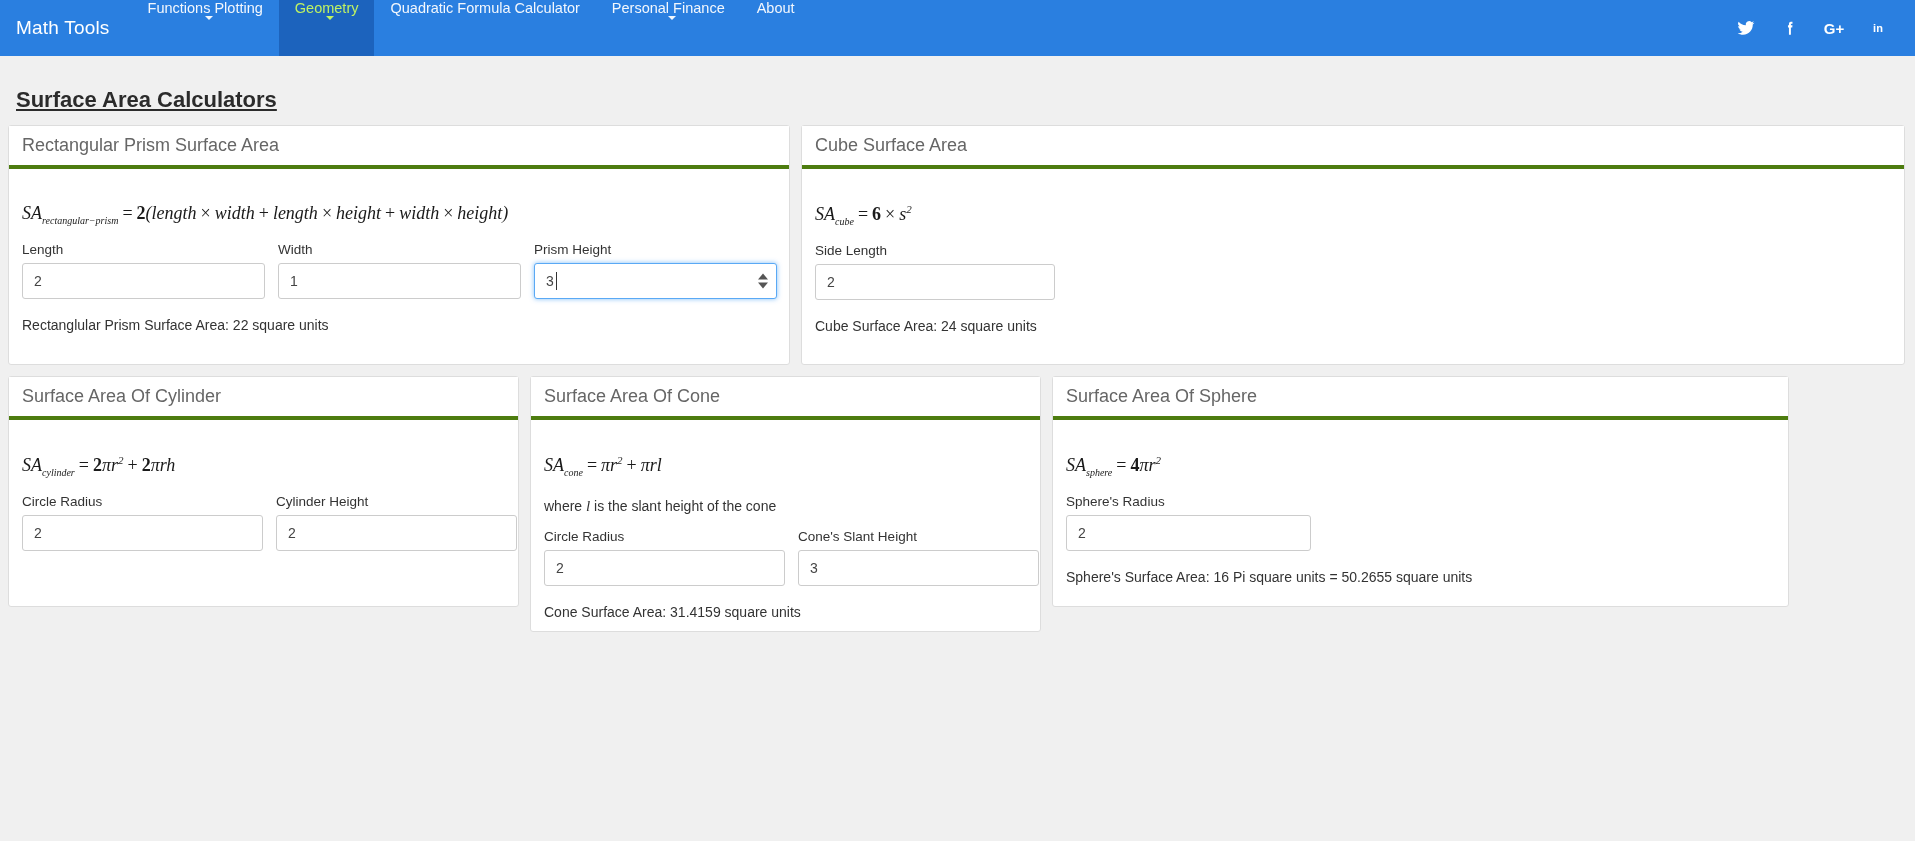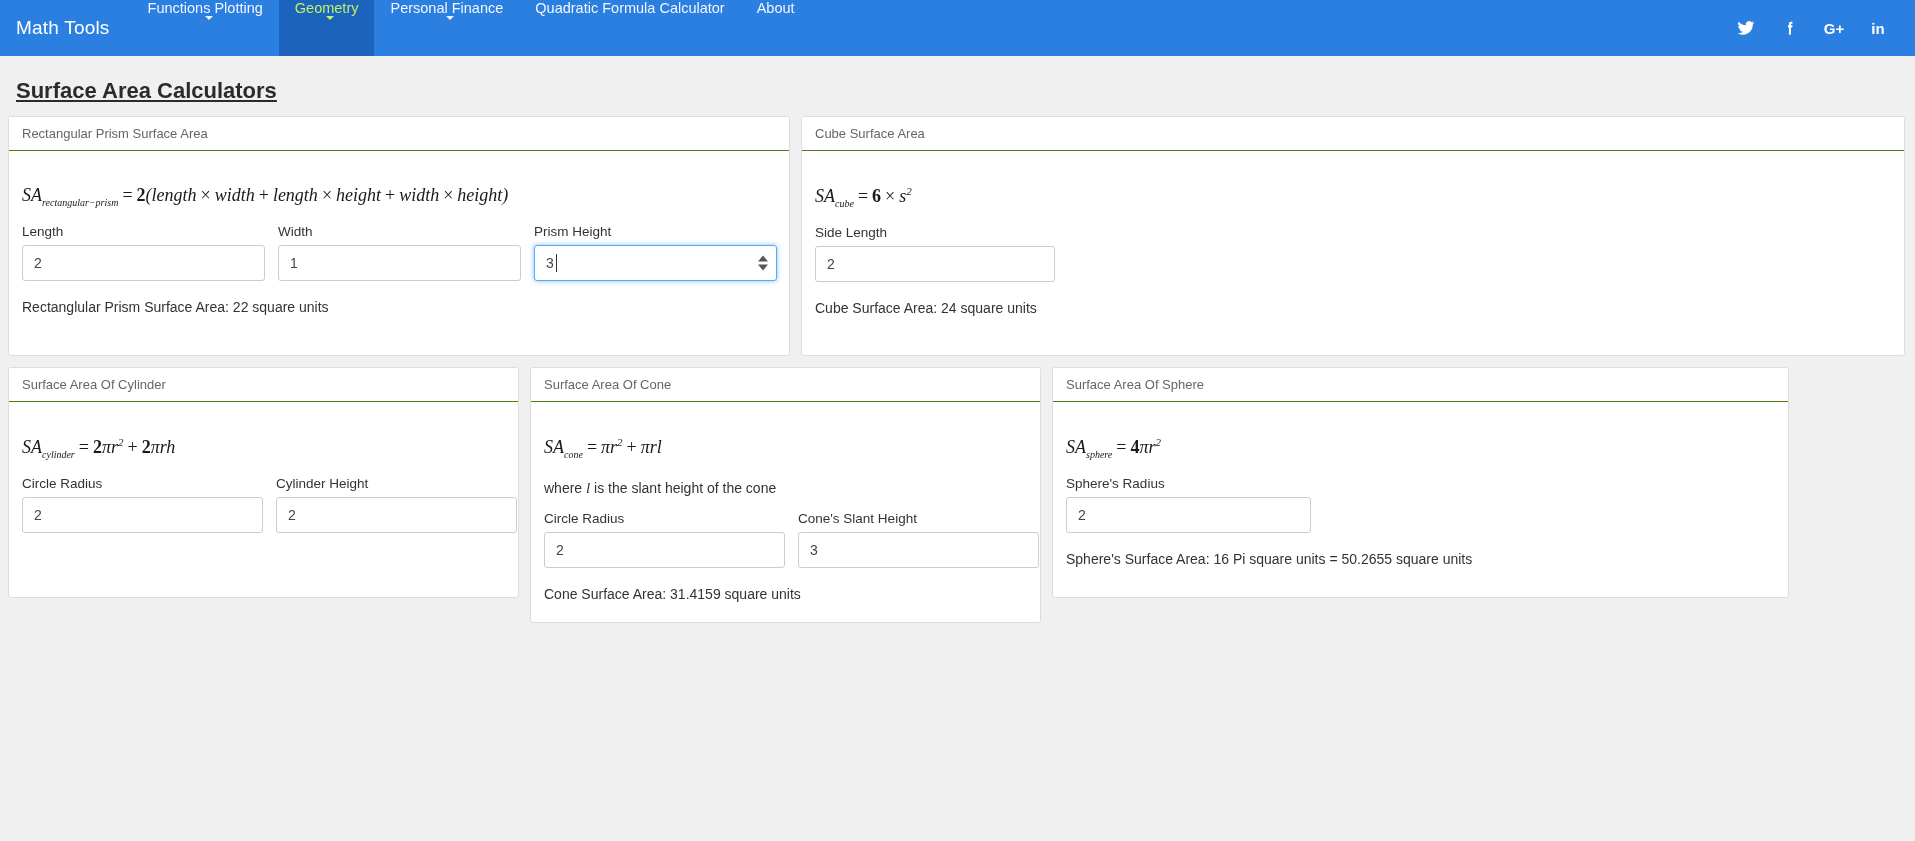--- a/index.html
+++ b/index.html
@@ -59,50 +59,50 @@
     color: #ffffff;
     cursor: pointer;
     margin-left: 6px;
   }
   .social svg { display: block; }
   .social .gplus-txt {
     font-size: 15px; font-weight: bold; line-height: 1;
     font-family: "Liberation Sans", sans-serif;
   }
   .social .li-txt {
-    font-size: 15px; font-weight: bold; line-height: 1;
+    font-size: 11px; font-weight: bold; line-height: 1;
     font-family: "Liberation Sans", sans-serif;
   }
 
   
   .page-title {
     margin: 18px 0 12px 8px;
     font-size: 22px;
     font-weight: bold;
     color: #2b2b2b;
     text-decoration: underline;
     display: inline-block;
   }
-  .container { padding: 4px 8px; }
+  .container { padding: 13px 8px; }
   .row { display: flex; align-items: flex-start; }
   .row + .row { margin-top: 11px; }
 
   
   .panel {
     background: #ffffff;
     border: 1px solid #dddddd;
     border-radius: 3px;
     margin-right: 11px;
   }
   .panel:last-child { margin-right: 0; }
   .panel-heading {
     padding: 9px 13px;
-    border-bottom: 1px solid #4d7c0f;
+    border-bottom: 4px solid #4d7c0f;
     color: #666666;
-    font-size: 13px;
+    font-size: 18px;
     background: #ffffff;
   }
   .panel-body { padding: 12px 13px 14px 13px; }
 
   .formula {
     padding: 22px 0 16px 0;
     font-family: "Liberation Serif", serif;
     font-size: 18px;
     color: #1a1a1a;
   }
@@ -194,25 +194,25 @@
   <div class="nav-items">
     <div class="nav-item">
       <span>Functions Plotting</span>
       <span class="caret"></span>
     </div>
     <div class="nav-item active">
       <span>Geometry</span>
       <span class="caret"></span>
     </div>
     <div class="nav-item">
+      <span>Quadratic Formula Calculator</span>
+    </div>
+    <div class="nav-item">
       <span>Personal Finance</span>
       <span class="caret"></span>
-    </div>
-    <div class="nav-item">
-      <span>Quadratic Formula Calculator</span>
     </div>
     <div class="nav-item">
       <span>About</span>
     </div>
   </div>
   <div class="nav-right">
     <div class="social">
       <svg width="18" height="18" viewBox="0 0 24 24" fill="#ffffff" aria-hidden="true">
         <path d="M23 4.9c-.8.4-1.7.7-2.6.8 1-.6 1.7-1.5 2-2.6-.9.5-1.9.9-2.9 1.1a4.6 4.6 0 0 0-7.8 4.2A13 13 0 0 1 2.2 3.6a4.6 4.6 0 0 0 1.4 6.1c-.7 0-1.4-.2-2-.5 0 2.2 1.6 4.1 3.7 4.5-.6.2-1.3.2-2 .1.6 1.8 2.3 3.1 4.3 3.2A9.2 9.2 0 0 1 1 19c2 1.3 4.4 2 7 2 8.4 0 13-7 13-13v-.6c.9-.6 1.6-1.4 2.2-2.3z"></path>
       </svg>

